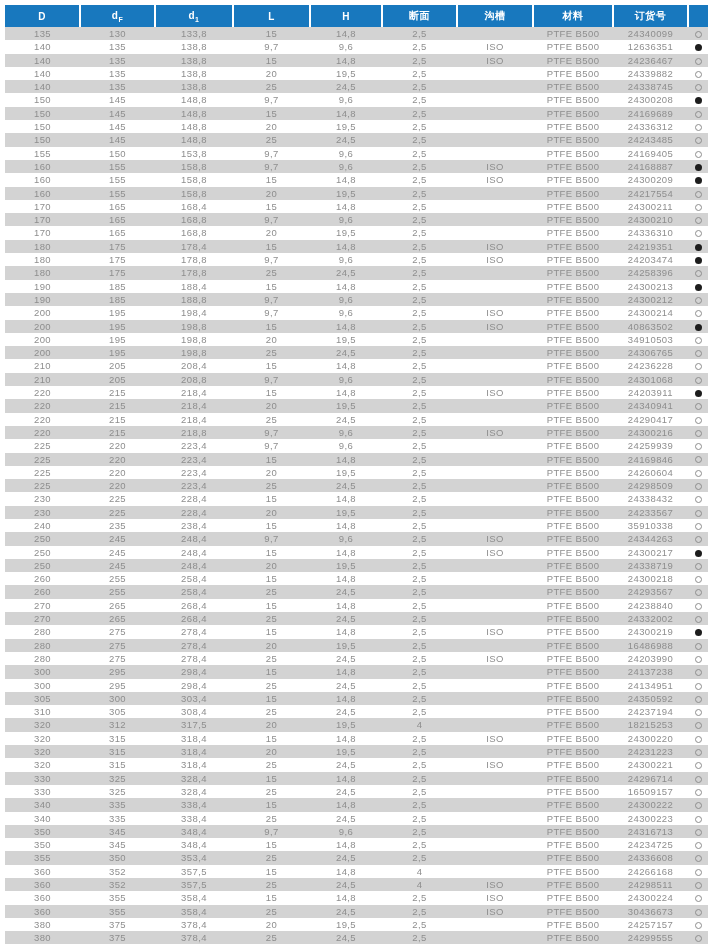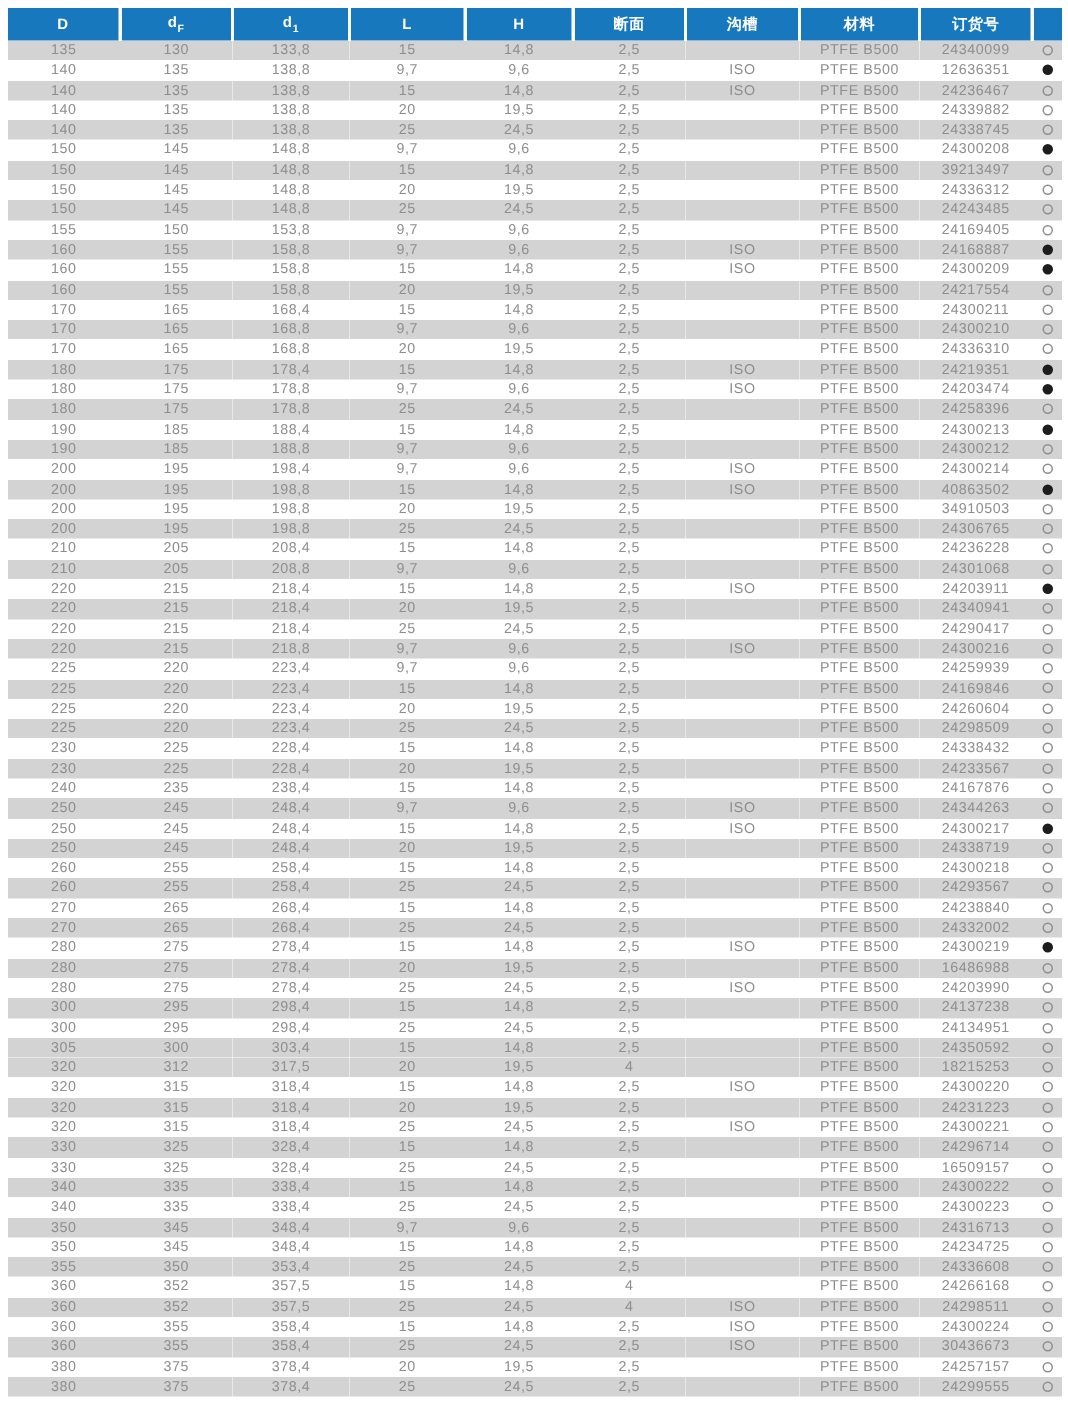--- a/index.html
+++ b/index.html
@@ -180,21 +180,21 @@
         </tr>
         <tr class="stripe">
           <td>150</td>
           <td>145</td>
           <td>148,8</td>
           <td>15</td>
           <td>14,8</td>
           <td>2,5</td>
           <td></td>
           <td>PTFE B500</td>
-          <td>39213497</td>
+          <td>24169689</td>
           <td><span class="dot open"></span></td>
         </tr>
         <tr class="plain">
           <td>150</td>
           <td>145</td>
           <td>148,8</td>
           <td>20</td>
           <td>19,5</td>
           <td>2,5</td>
           <td></td>
@@ -552,21 +552,21 @@
         </tr>
         <tr class="plain">
           <td>240</td>
           <td>235</td>
           <td>238,4</td>
           <td>15</td>
           <td>14,8</td>
           <td>2,5</td>
           <td></td>
           <td>PTFE B500</td>
-          <td>24167876</td>
+          <td>35910338</td>
           <td><span class="dot open"></span></td>
         </tr>
         <tr class="stripe">
           <td>250</td>
           <td>245</td>
           <td>248,4</td>
           <td>9,7</td>
           <td>9,6</td>
           <td>2,5</td>
           <td>ISO</td>
@@ -709,20 +709,32 @@
         <tr class="stripe">
           <td>305</td>
           <td>300</td>
           <td>303,4</td>
           <td>15</td>
           <td>14,8</td>
           <td>2,5</td>
           <td></td>
           <td>PTFE B500</td>
           <td>24350592</td>
+          <td><span class="dot open"></span></td>
+        </tr>
+        <tr class="plain">
+          <td>310</td>
+          <td>305</td>
+          <td>308,4</td>
+          <td>25</td>
+          <td>24,5</td>
+          <td>2,5</td>
+          <td></td>
+          <td>PTFE B500</td>
+          <td>24237194</td>
           <td><span class="dot open"></span></td>
         </tr>
         <tr class="stripe">
           <td>320</td>
           <td>312</td>
           <td>317,5</td>
           <td>20</td>
           <td>19,5</td>
           <td>4</td>
           <td></td>

